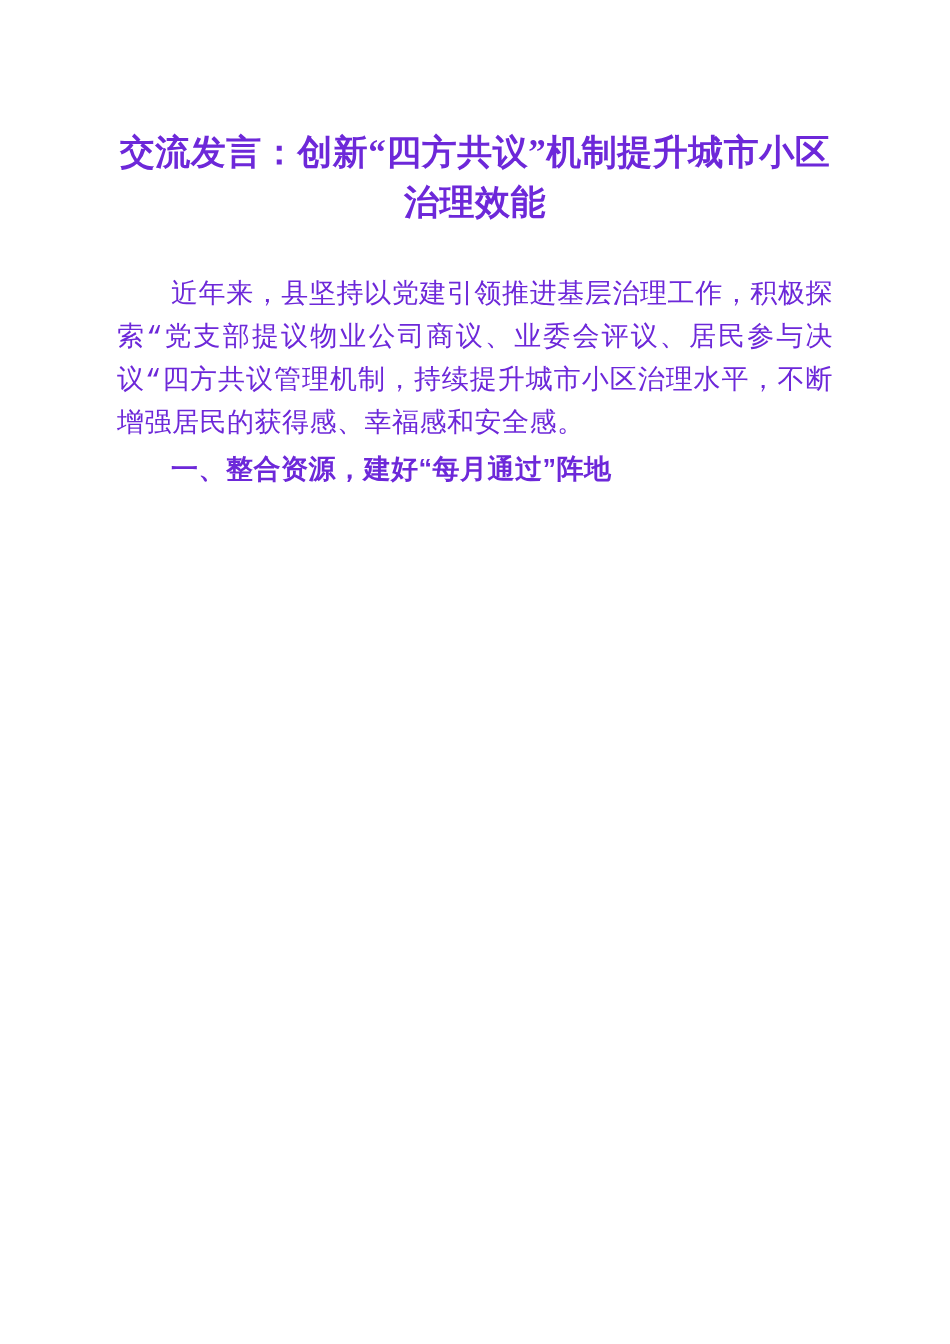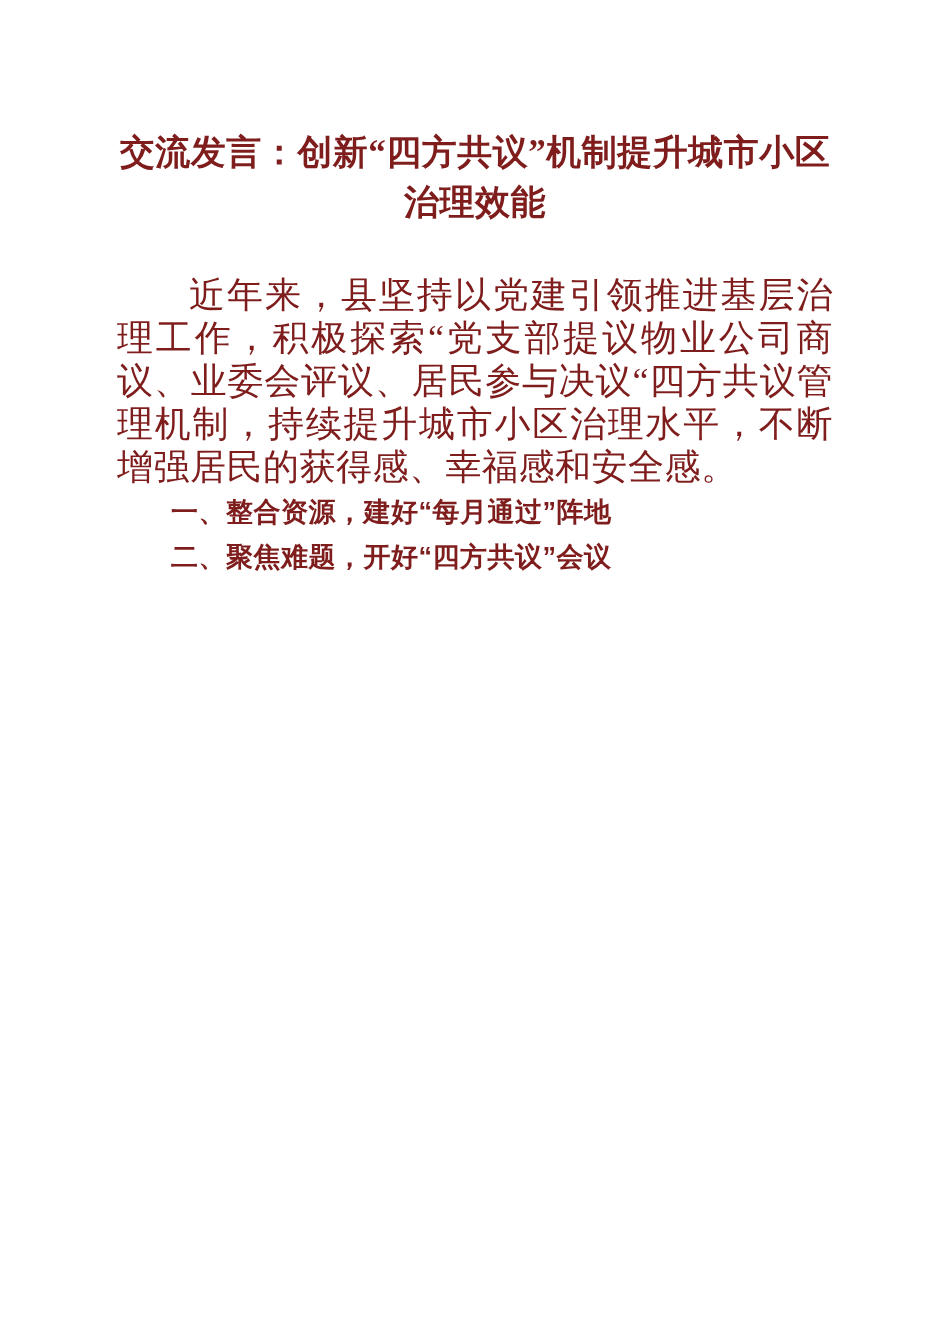--- a/index.html
+++ b/index.html
@@ -5,21 +5,21 @@
   * { margin: 0; padding: 0; box-sizing: border-box; }
   html, body {
     background: #ffffff;
   }
   .doc-page {
     position: relative;
     width: 950px;
     height: 1044px;
     margin: 0 auto;
     background: #ffffff;
-    color: #7f1d1d;
+    color: #6d28d9;
     overflow: hidden;
   }
   .doc-content {
     position: absolute;
     left: 117px;
     top: 0;
     width: 716px;
   }
   .doc-title {
     margin-top: 128px;
@@ -27,23 +27,23 @@
     font-weight: bold;
     font-size: 35px;
     line-height: 50px;
     text-align: center;
     letter-spacing: 0.5px;
   }
   .doc-body {
     margin-top: 46px;
   }
   .body-para {
-    font-family: Liberation Serif, serif;
+    font-family: Liberation Mono, monospace;
     font-weight: normal;
-    font-size: 36px;
+    font-size: 27px;
     line-height: 43px;
     text-align: justify;
     text-justify: inter-character;
     text-indent: 2em;
     letter-spacing: 0.5px;
   }
   .section-heading {
     font-family: "Liberation Sans", "DejaVu Sans", sans-serif;
     font-weight: bold;
     font-size: 27px;
@@ -56,16 +56,15 @@
 </style>
 </head>
 <body>
 
 <div class="doc-page">
   <div class="doc-content">
     <div class="doc-title">交流发言：创新“四方共议”机制提升城市小区治理效能</div>
     <div class="doc-body">
       <p class="body-para">近年来，县坚持以党建引领推进基层治理工作，积极探索“党支部提议物业公司商议、业委会评议、居民参与决议“四方共议管理机制，持续提升城市小区治理水平，不断增强居民的获得感、幸福感和安全感。</p>
       <h2 class="section-heading">一、整合资源，建好“每月通过”阵地</h2>
-      <h2 class="section-heading">二、聚焦难题，开好“四方共议”会议</h2>
     </div>
   </div>
 </div>
 
 </body></html>

